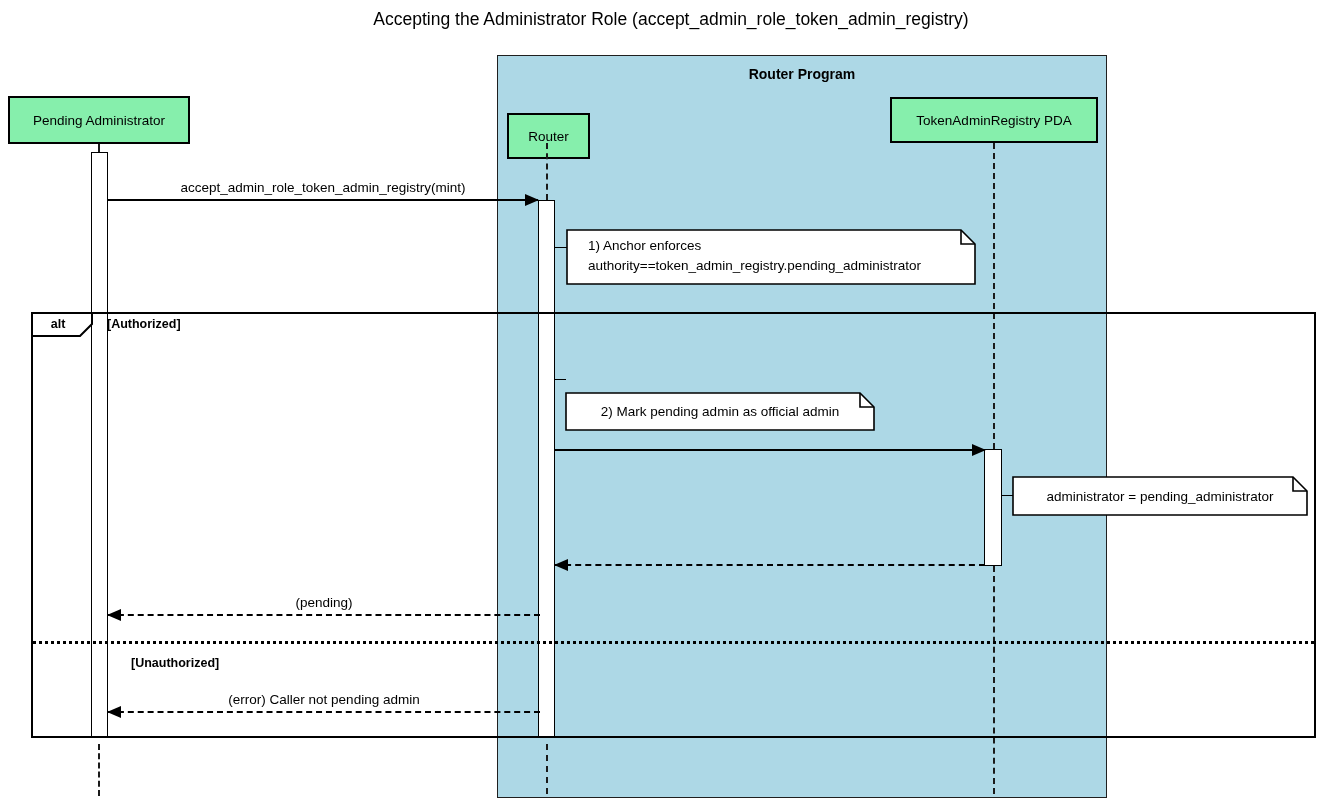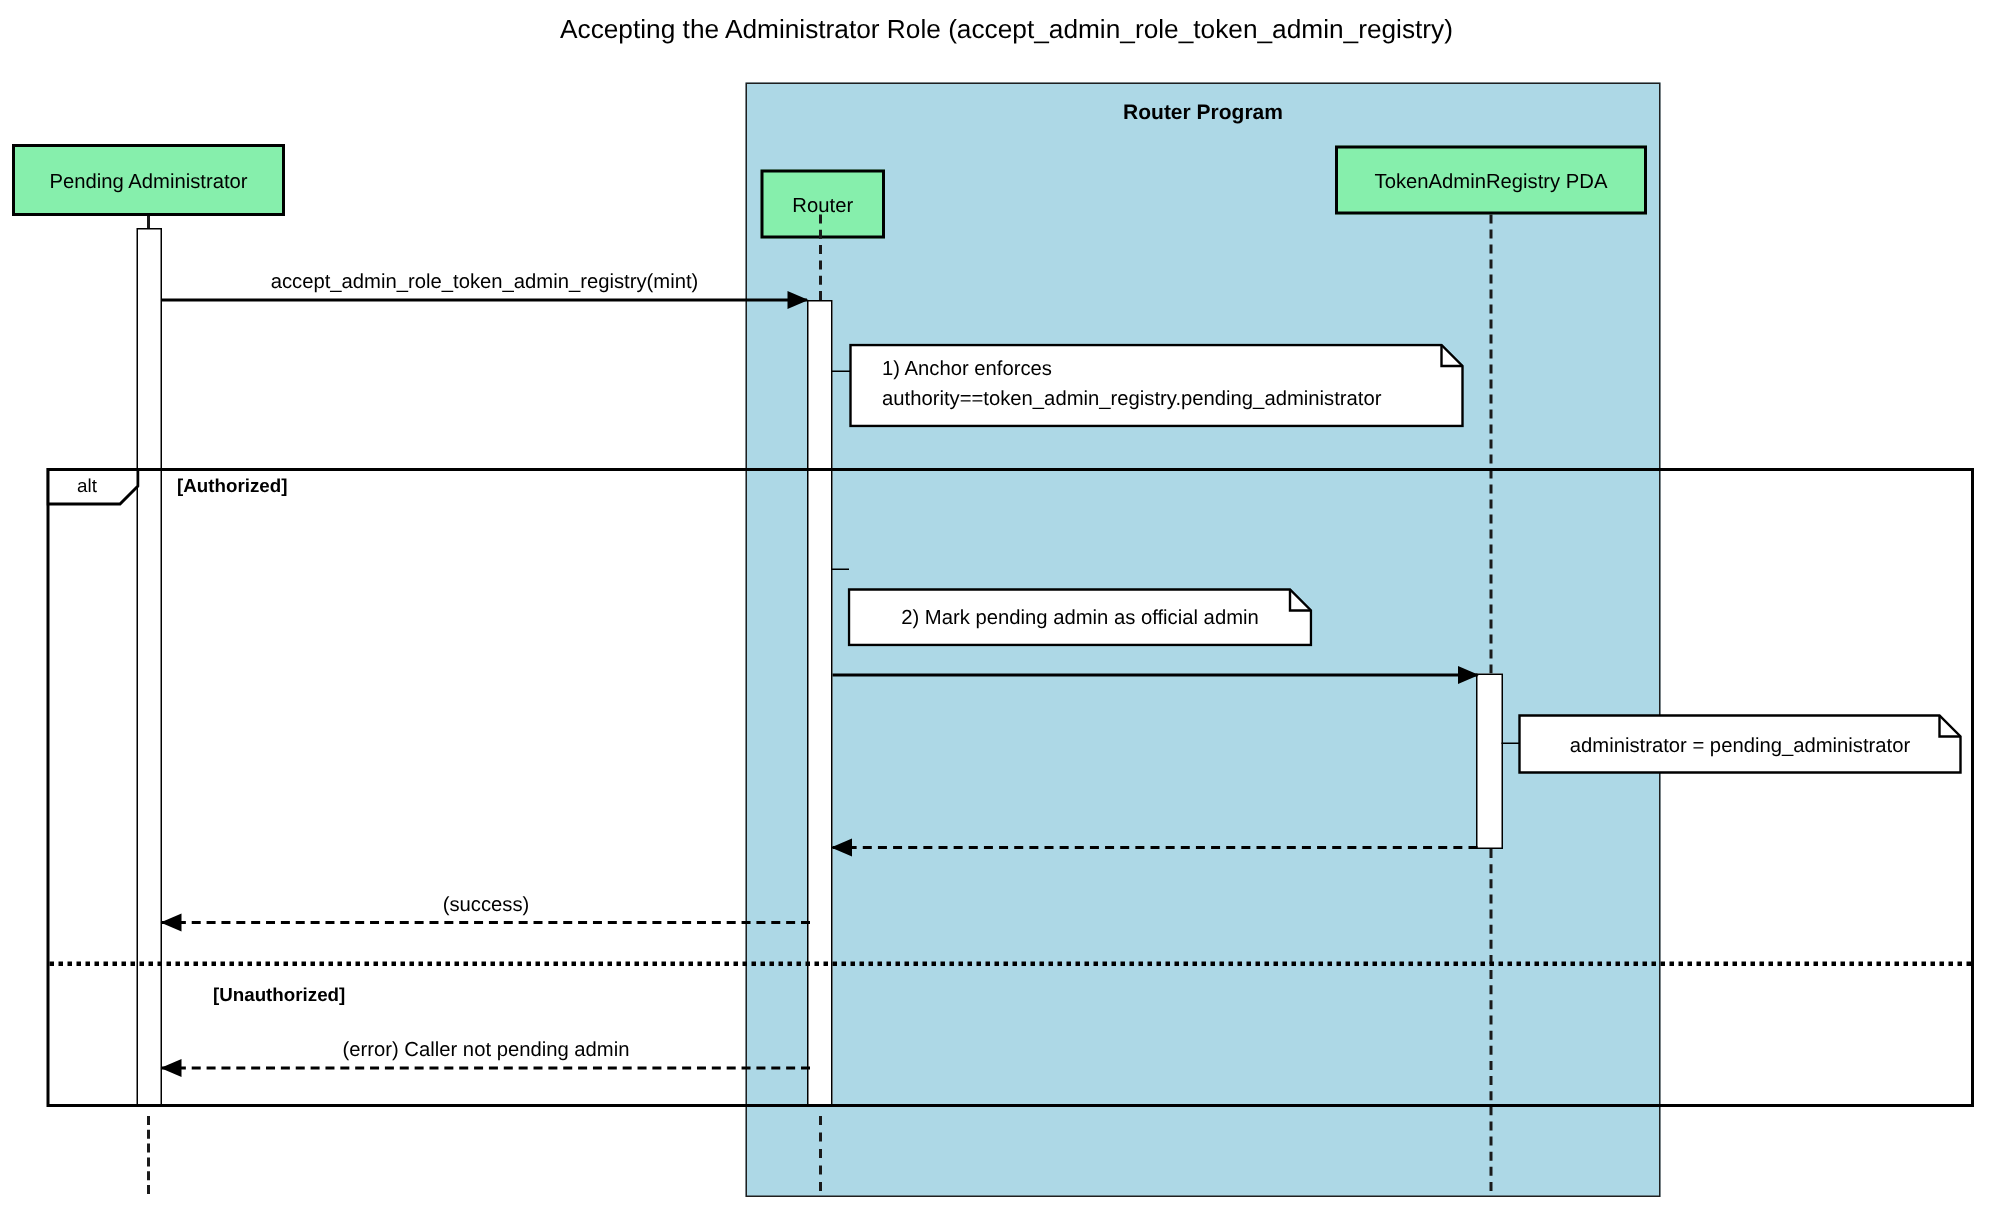--- a/index.html
+++ b/index.html
@@ -15,24 +15,24 @@
   #participant-pending-admin { left:8px;   top:96px; width:182px; height:48px; }
   #participant-router        { left:507px; top:97px; width:83px;  height:46px;margin-top:16px; }
   #participant-registry-pda  { left:890px; top:97px; width:208px; height:46px; }
   .lifeline { width:0; border-left:2px dashed #1a1a1a; }
   .stub     { width:0; border-left:2px solid  #1a1a1a; }
   .activation { background:#ffffff; border:1.6px solid #000; }
   #activation-pending-admin { left:91px;  top:152px; width:17px; height:586px; }
   #activation-router        { left:538px; top:200px; width:17px; height:538px; }
   #activation-registry-pda  { left:984px; top:449px; width:18px; height:117px; }
   #alt-frame { left:31px; top:312px; width:1285px; height:426px; border:2px solid #000; }
-  .guard { position:absolute; font-weight:bold; font-size:12.5px; white-space:nowrap;margin-left:11px; }
+  .guard { position:absolute; font-weight:bold; font-size:12.5px; white-space:nowrap; }
   #alt-divider { position:absolute; left:0; right:0; top:327px; height:0; border-top:3px dotted #000; }
   #alt-pentagon { position:absolute; left:-2px; top:-2px; width:62px; height:26px; }
-  #alt-operator { position:absolute; left:0; top:3px; width:50px; text-align:center; font-weight:normal; font-size:12.5px; }
+  #alt-operator { position:absolute; left:0; top:3px; width:50px; text-align:center; font-weight:bold; font-size:12.5px; }
   .msg { height:0; }
   .msg .line { position:absolute; left:0; right:0; top:-1px; border-top:2px solid #000; }
   .msg.dashed .line { border-top-style:dashed; }
   .msg .head-r { position:absolute; right:-1px; top:-6px; width:0; height:0;
                  border-left:14px solid #000; border-top:6px solid transparent; border-bottom:6px solid transparent; }
   .msg .head-l { position:absolute; left:-1px; top:-6px; width:0; height:0;
                  border-right:14px solid #000; border-top:6px solid transparent; border-bottom:6px solid transparent; }
   .msg .mlabel { position:absolute; bottom:5px; left:0; width:100%; text-align:center; white-space:nowrap; font-size:13.5px; }
   .note { font-size:13.5px; }
   .note svg { position:absolute; left:0; top:0; }
@@ -95,21 +95,21 @@
   </div>
 
   <div class="abs msg dashed" style="left:555px; top:565px; width:430px;">
     <div class="line"></div>
     <div class="head-l"></div>
   </div>
 
   <div class="abs msg dashed" style="left:108px; top:615px; width:432px;">
     <div class="line"></div>
     <div class="head-l"></div>
-    <div class="mlabel">(success)</div>
+    <div class="mlabel">(pending)</div>
   </div>
 
   <div class="abs msg dashed" style="left:108px; top:712px; width:432px;">
     <div class="line"></div>
     <div class="head-l"></div>
     <div class="mlabel">(error) Caller not pending admin</div>
   </div>
 
   <div class="abs conn" style="left:554px;  top:247px; width:13px;"></div>
   <div class="abs conn" style="left:554px;  top:379px; width:12px;"></div>

